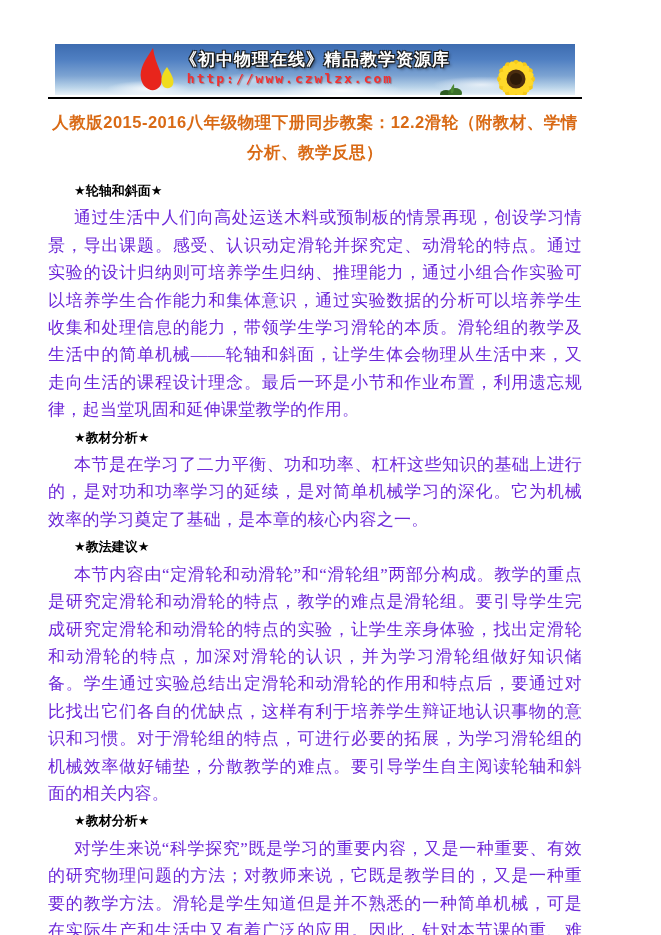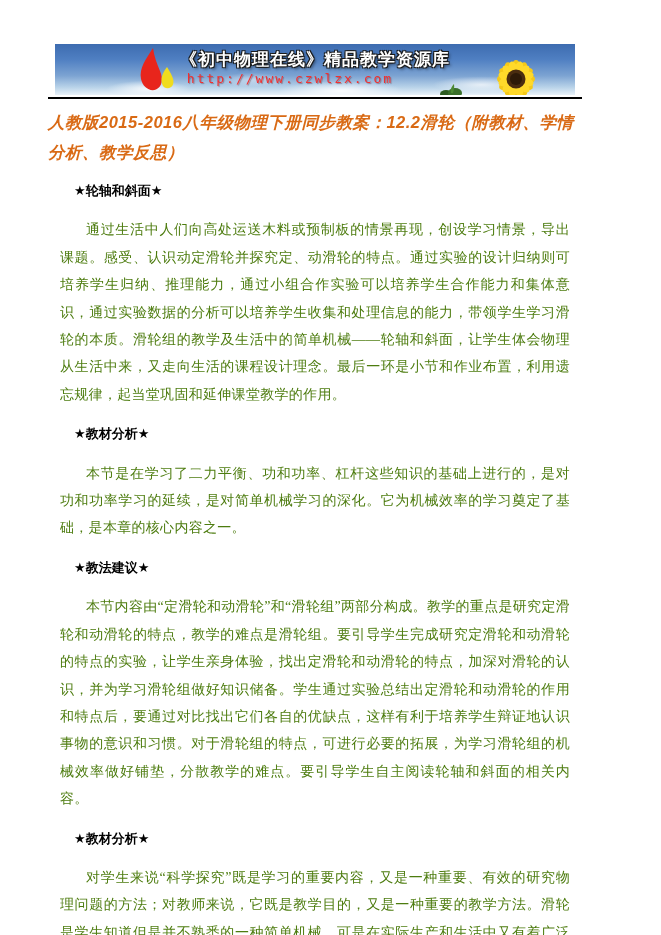--- a/index.html
+++ b/index.html
@@ -34,55 +34,55 @@
     text-align:center;
     font-family:"Liberation Sans","DejaVu Sans",sans-serif;
     font-size:17px;font-weight:bold;color:#ffffff;letter-spacing:1px;
     text-shadow:1px 1px 0 #1b1b1b,-1px 1px 0 #1b1b1b,1px -1px 0 #1b1b1b,-1px -1px 0 #1b1b1b,2px 2px 3px rgba(0,0,0,.55);
     white-space:nowrap;
   }
   .banner-url{
     position:absolute;left:0;right:50px;top:27px;
     text-align:center;
     font-family:"DejaVu Sans Mono","Liberation Mono",monospace;
-    font-size:13px;font-weight:normal;color:#f23030;letter-spacing:2px;
+    font-size:13px;font-weight:bold;color:#f23030;letter-spacing:2px;
     text-shadow:1px 1px 1px rgba(80,0,0,.35);
     white-space:nowrap;
   }
   .logo{position:absolute;left:76px;top:3px;}
   .sunflower{position:absolute;right:20px;bottom:-4px;}
   .plant{position:absolute;right:110px;bottom:-3px;}
 
   
   .rule{border:none;border-top:2px solid #000;margin:2px 0 0 0;}
 
   
   .doc-title{
     margin:8px 0 10px 0;
+    text-align:center;
     font-family:"Liberation Sans","DejaVu Sans",sans-serif;
     font-size:16.5px;font-weight:bold;
     line-height:30px;
     color:#d96a15;
     letter-spacing:.5px;
-    font-style:italic;
   }
 
   
   .sections{margin-top:6px;}
   .sec-heading{
     margin:0;padding-left:26px;
     font-family:"Liberation Sans","DejaVu Sans",sans-serif;
     font-size:13px;font-weight:bold;color:#000;
     line-height:27.4px;
   }
   .sec-body{
-    margin:12px;
-    font-size:14px;line-height:27.4px;letter-spacing:.3px;
+    margin:0;
+    font-size:17px;line-height:27.4px;letter-spacing:.3px;
     text-align:justify;text-indent:26px;
-    color:#4d7c0f;
+    color:#6d28d9;
   }
 </style>
 </head>
 <body>
 
 <div class="page">
   <div class="content">
 
     <div class="banner">
       <div class="clouds"></div>

